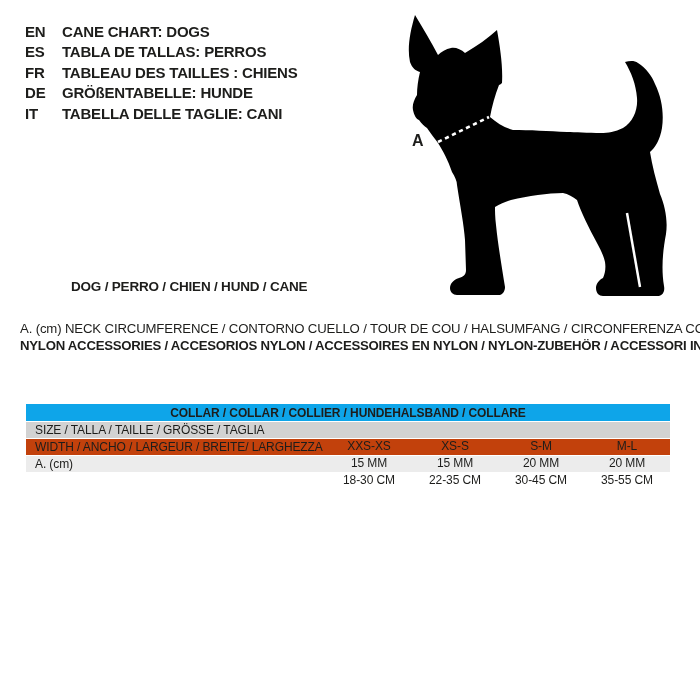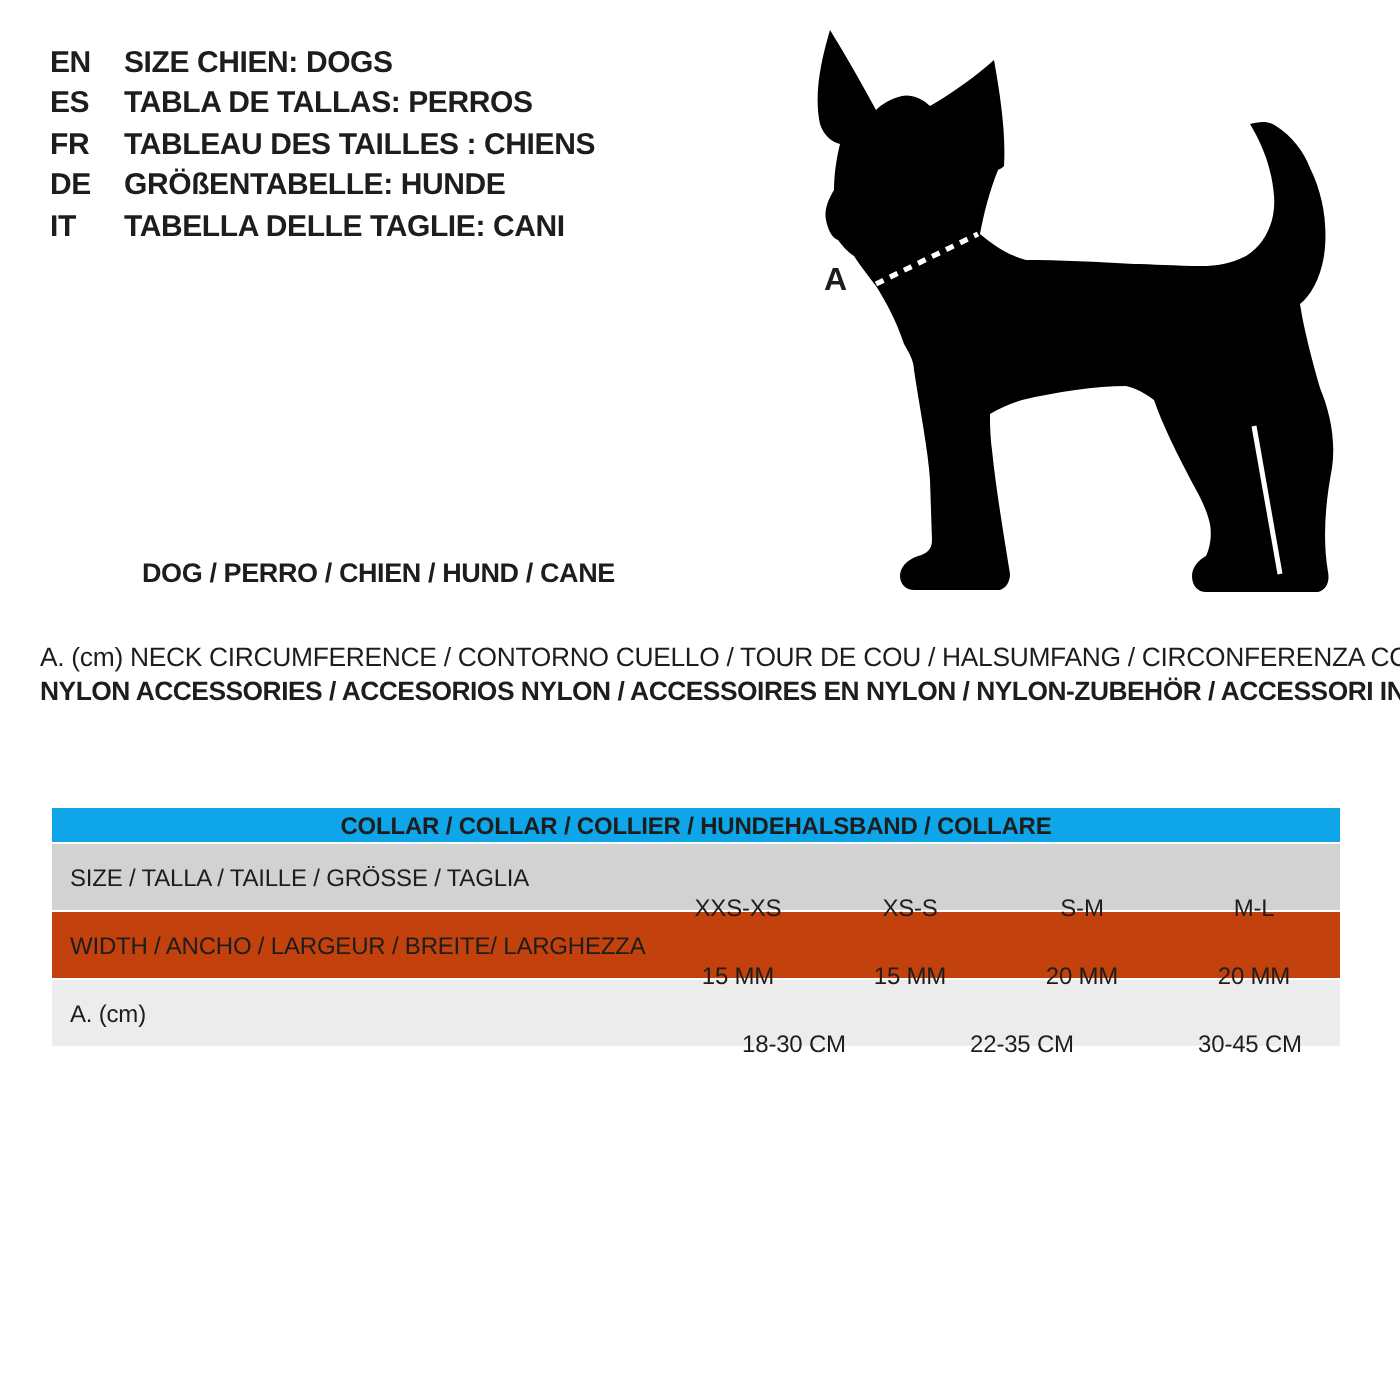--- a/index.html
+++ b/index.html
@@ -16,34 +16,34 @@
   .dog-figure{position:absolute;left:393px;top:10px;width:302px;height:288px;}
   .dog-figure svg{position:absolute;left:0;top:0;}
   .a-label{position:absolute;left:19px;top:122px;font-size:16px;font-weight:700;}
   .dog-caption{position:absolute;left:27px;top:279px;font-size:13.5px;font-weight:700;letter-spacing:-0.2px;white-space:nowrap;margin-left:44px;}
   
   .note-measure{position:absolute;left:20px;top:321px;font-size:13.2px;font-weight:400;letter-spacing:-0.15px;white-space:nowrap;}
   .note-material{position:absolute;left:20px;top:338px;font-size:13.2px;font-weight:700;letter-spacing:-0.25px;white-space:nowrap;}
   
   .size-table{position:absolute;left:26px;top:404px;width:644px;font-size:12px;letter-spacing:-0.1px;}
   .st-header{height:17px;background:#0ea5e9;display:flex;align-items:center;justify-content:center;font-weight:700;}
-  .st-row{display:flex;align-items:center;height:33px;margin-top:1px;}
+  .st-row{display:flex;align-items:center;height:16px;margin-top:1px;}
   .st-row.bg-gray{background:#D2D2D2;}
   .st-row.bg-white{background:#c2410c;}
-  .st-row.bg-light{background:#ECECEC;gap:28px;}
+  .st-row.bg-light{background:#ECECEC;}
   .st-label{width:300px;flex:0 0 300px;padding-left:9px;box-sizing:border-box;white-space:nowrap;}
   .st-val{width:86px;flex:0 0 86px;text-align:center;white-space:nowrap;margin-top:31px;}
 </style>
 </head>
 <body>
 
 <div class="lang-list">
   <div class="lang-row">
     <span class="lang-code">EN</span>
-    <span class="lang-label">SIZE CHIEN: DOGS</span>
+    <span class="lang-label">CANE CHART: DOGS</span>
   </div>
   <div class="lang-row">
     <span class="lang-code">ES</span>
     <span class="lang-label">TABLA DE TALLAS: PERROS</span>
   </div>
   <div class="lang-row">
     <span class="lang-code">FR</span>
     <span class="lang-label">TABLEAU DES TAILLES : CHIENS</span>
   </div>
   <div class="lang-row">

